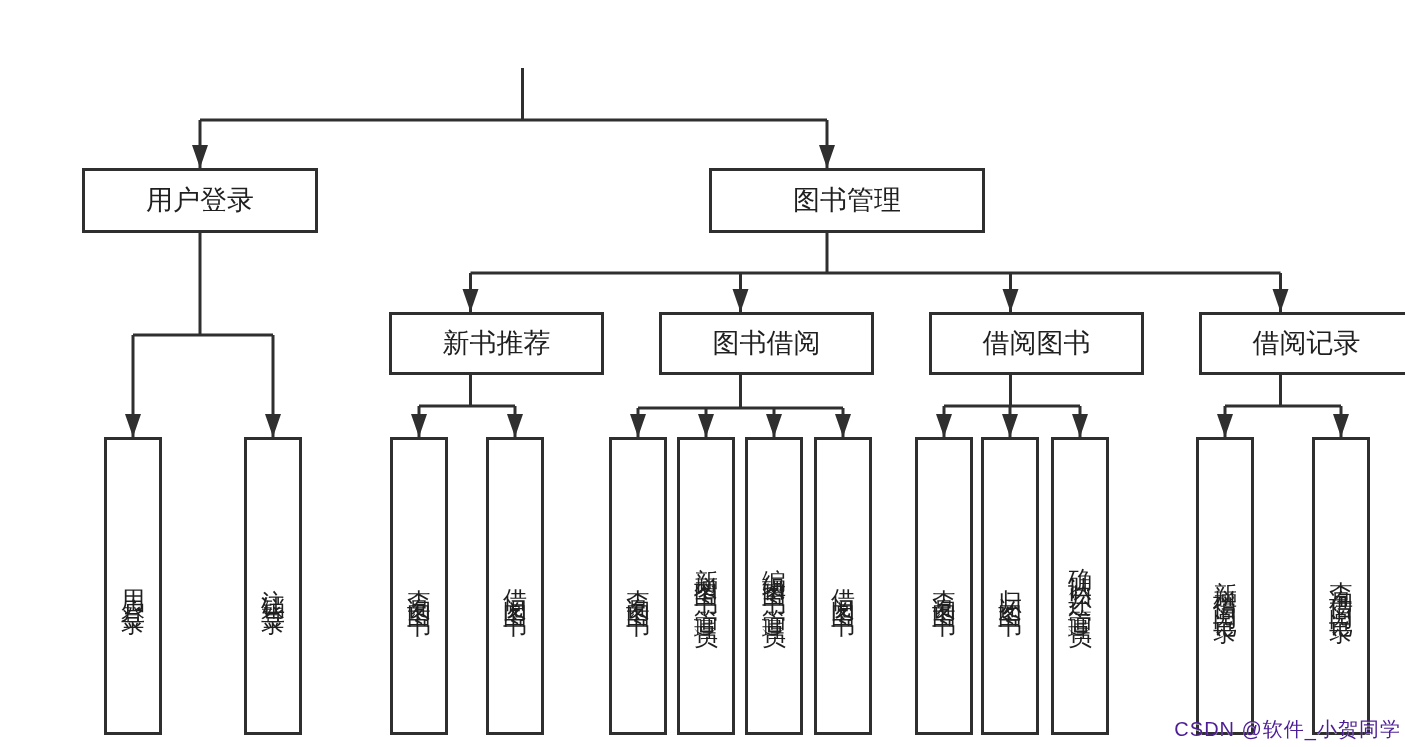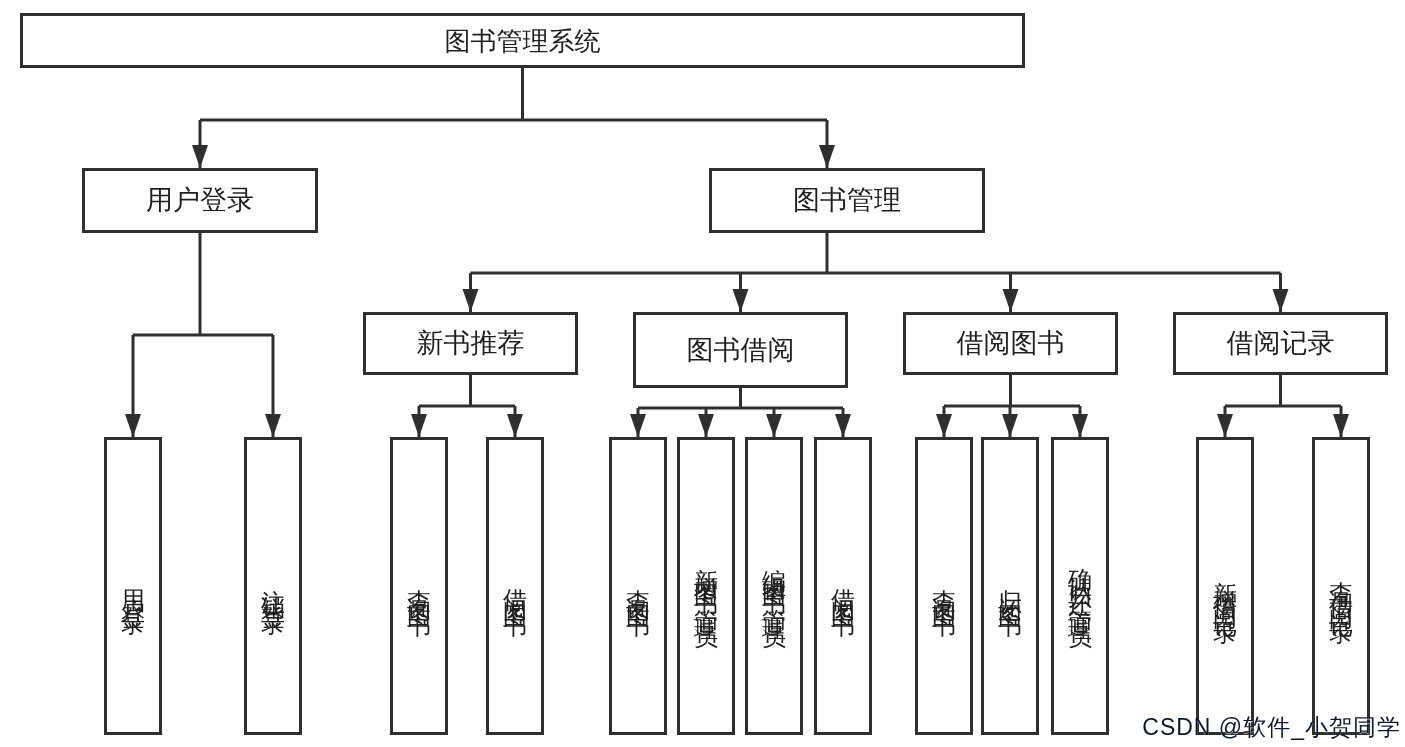--- a/index.html
+++ b/index.html
@@ -27,33 +27,33 @@
     border: 3px solid #2f2f2f;
     color: #1f1f1f;
     display: flex;
     align-items: center;
     justify-content: center;
     text-align: center;
     line-height: 1;
   }
   .node.root  { font-size: 26px; }
   .node.lvl1  { font-size: 27px; }
-  .node.lvl2  { font-size: 27px; }
+  .node.lvl2  { font-size: 27px; margin-left: 26px; }
   .node.leaf {
     font-size: 24px;
     writing-mode: vertical-rl;
     text-orientation: mixed;
     letter-spacing: 0.34em;
   }
   .watermark {
     position: absolute;
     right: 4px;
     bottom: 4px;
-    font-size: 23px;
-    color: #0f172a;
+    font-size: 20px;
+    color: #4c1d95;
     letter-spacing: 1px;
     white-space: nowrap;
     text-shadow: 0 1px 0 rgba(255,255,255,0.6);
   }
 </style>
 </head>
 <body>
 
 <div class="canvas">
 
@@ -116,35 +116,32 @@
       <path d="M766 414 L782 414 L774 437 Z"></path>
       <path d="M835 414 L851 414 L843 437 Z"></path>
       <path d="M936 414 L952 414 L944 437 Z"></path>
       <path d="M1002 414 L1018 414 L1010 437 Z"></path>
       <path d="M1072 414 L1088 414 L1080 437 Z"></path>
       <path d="M1217 414 L1233 414 L1225 437 Z"></path>
       <path d="M1333 414 L1349 414 L1341 437 Z"></path>
     </g>
   </svg>
 
-  <div class="node root" style="left:20px;top:13px;width:1005px;height:55px">
-    <span>图书管理系统</span>
-  </div>
 
   <div class="node lvl1" style="left:82px;top:168px;width:236px;height:65px">
     <span>用户登录</span>
   </div>
   <div class="node lvl1" style="left:709px;top:168px;width:276px;height:65px">
     <span>图书管理</span>
   </div>
 
   <div class="node lvl2" style="left:363px;top:312px;width:215px;height:63px">
     <span>新书推荐</span>
   </div>
-  <div class="node lvl2" style="left:633px;top:312px;width:215px;height:76px">
+  <div class="node lvl2" style="left:633px;top:312px;width:215px;height:63px">
     <span>图书借阅</span>
   </div>
   <div class="node lvl2" style="left:903px;top:312px;width:215px;height:63px">
     <span>借阅图书</span>
   </div>
   <div class="node lvl2" style="left:1173px;top:312px;width:215px;height:63px">
     <span>借阅记录</span>
   </div>
 
   <div class="node leaf" style="left:104px;top:437px;width:58px;height:298px">

